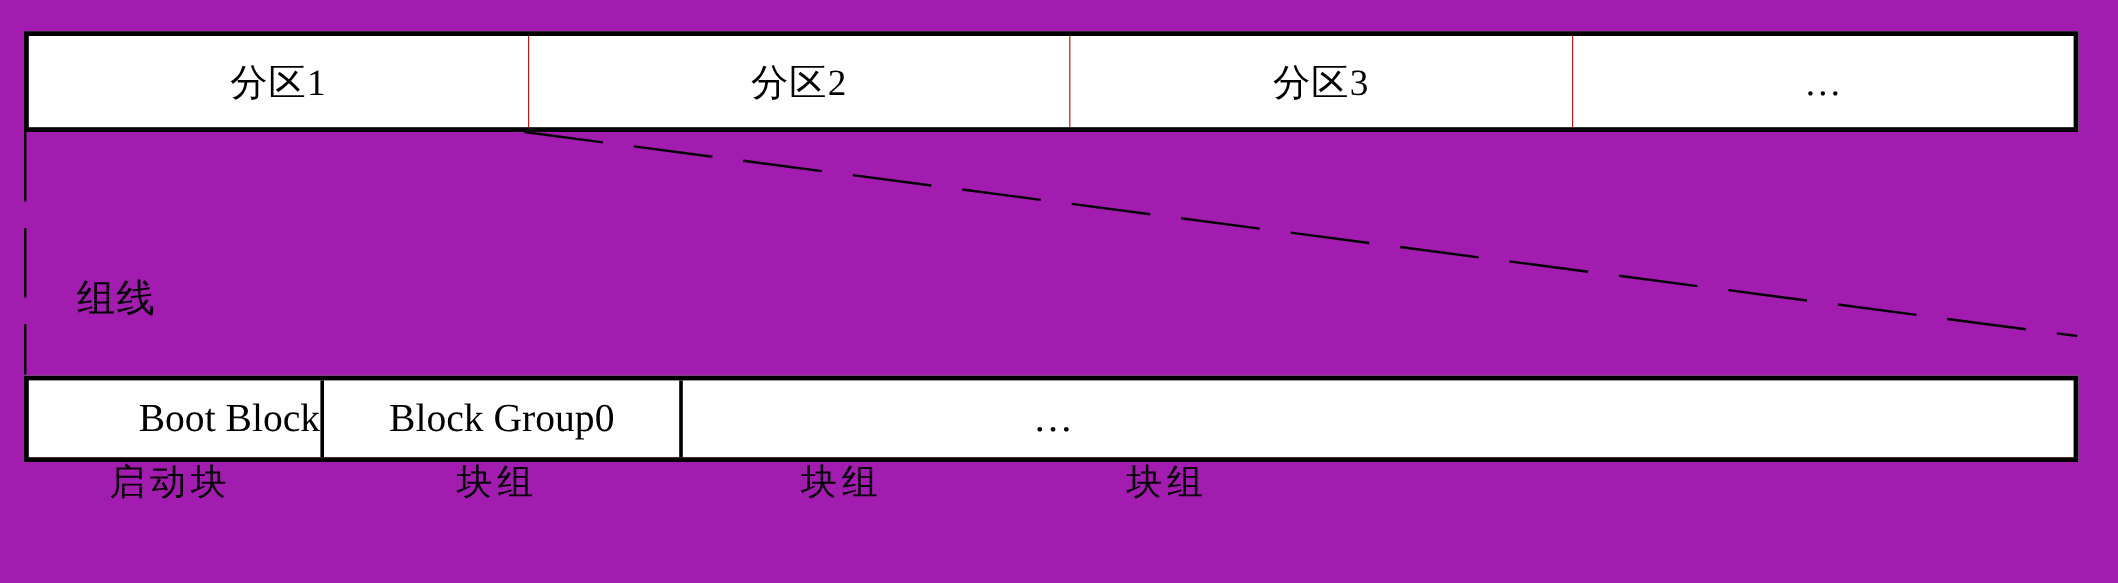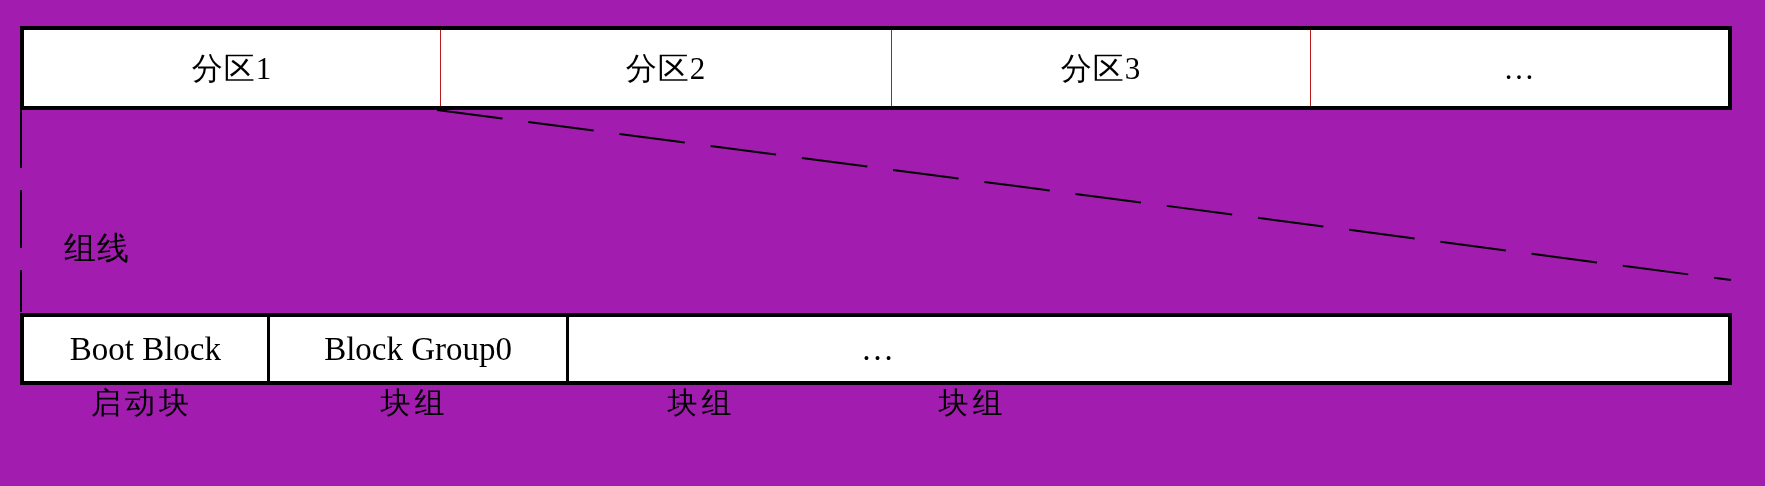--- a/index.html
+++ b/index.html
@@ -56,21 +56,21 @@
   #blockgroup-row .cell {
     box-sizing: border-box;
     display: flex;
     align-items: center;
     justify-content: center;
     border-left: 3px solid #000000;
     font-size: 33px;
     line-height: 1;
     color: #000000;
   }
-  #blockgroup-row .cell:first-child { border-left: none; }
+  #blockgroup-row .cell:first-child { border-left: none; justify-content: flex-end; }
 
   .ellipsis-cell {
     font-size: 30px;
     letter-spacing: 3px;
   }
 
   
   #captions {
     position: absolute;
     left: 20px;

